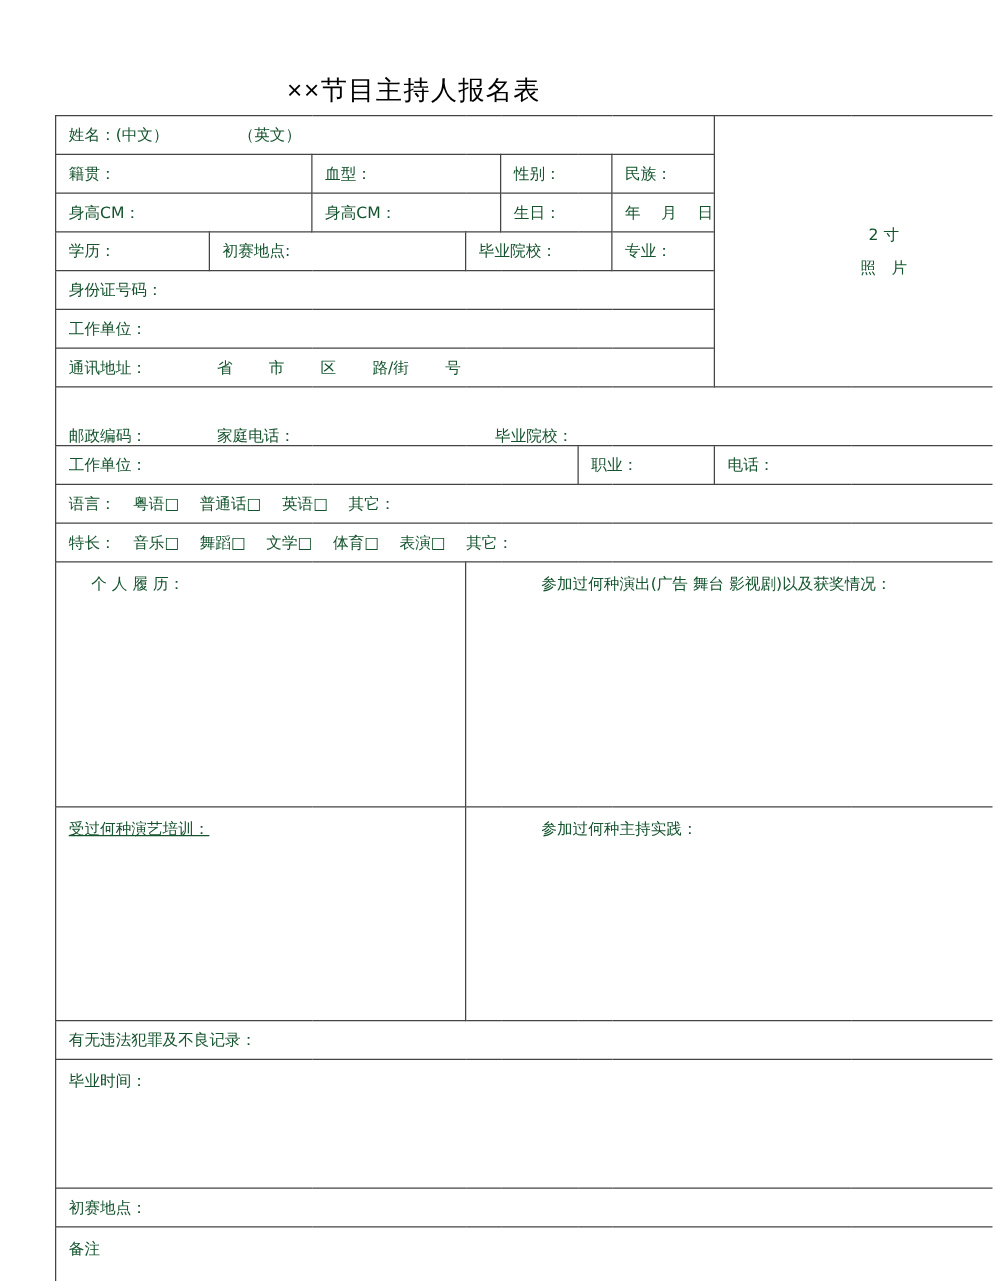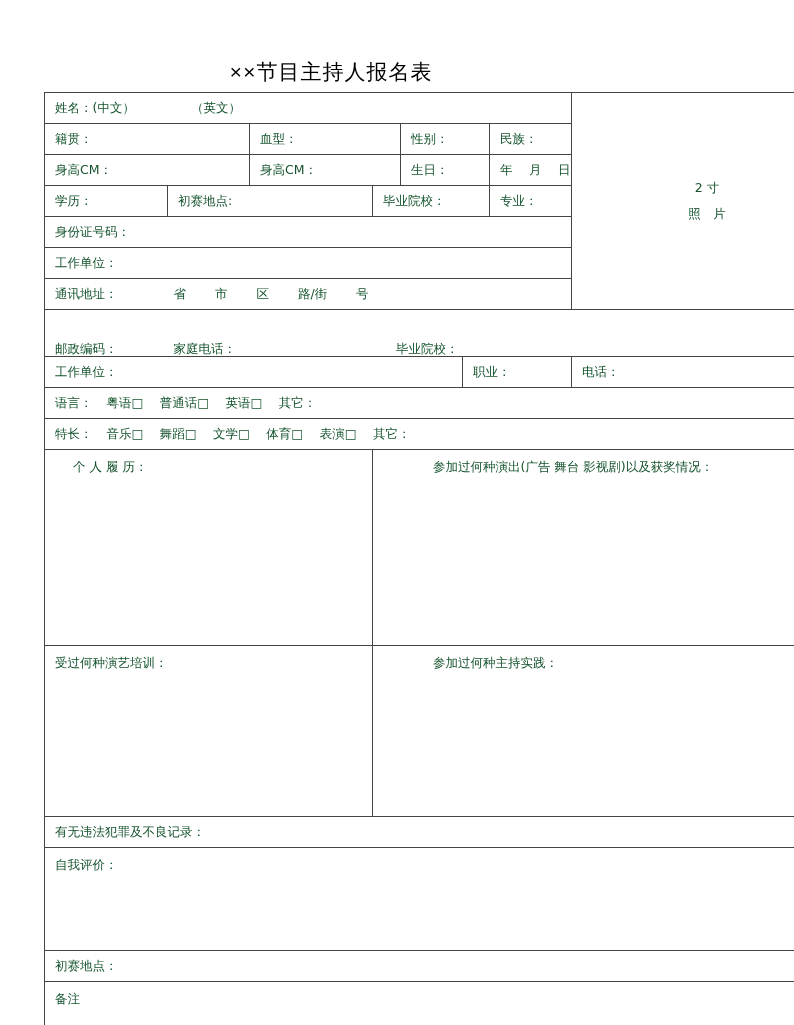--- a/index.html
+++ b/index.html
@@ -191,35 +191,35 @@
     <tr>
       <td class="block" colspan="3" style="height:185px;padding-left:28px;">
         <span>个 人 履 历：</span>
       </td>
       <td class="block" colspan="6">
         <span class="indent-md">参加过何种演出(广告 舞台 影视剧)以及获奖情况：</span>
       </td>
     </tr>
 
     <tr>
-      <td class="block" colspan="3" style="height:160px;">
+      <td class="block" colspan="3" style="height:160px;text-decoration:underline;">
         <span>受过何种演艺培训：</span>
       </td>
       <td class="block" colspan="6">
         <span class="indent-md">参加过何种主持实践：</span>
       </td>
     </tr>
 
     <tr>
       <td class="line" colspan="9"><span>有无违法犯罪及不良记录：</span></td>
     </tr>
 
     <tr>
       <td class="block" colspan="9" style="height:92px;">
-        <span>自我评价：</span>
+        <span>毕业时间：</span>
       </td>
     </tr>
 
     <tr>
       <td class="line" colspan="9"><span>初赛地点：</span></td>
     </tr>
 
     <tr>
       <td class="block nopad" colspan="9" style="height:62px;">
         <span class="bold">备注</span>

